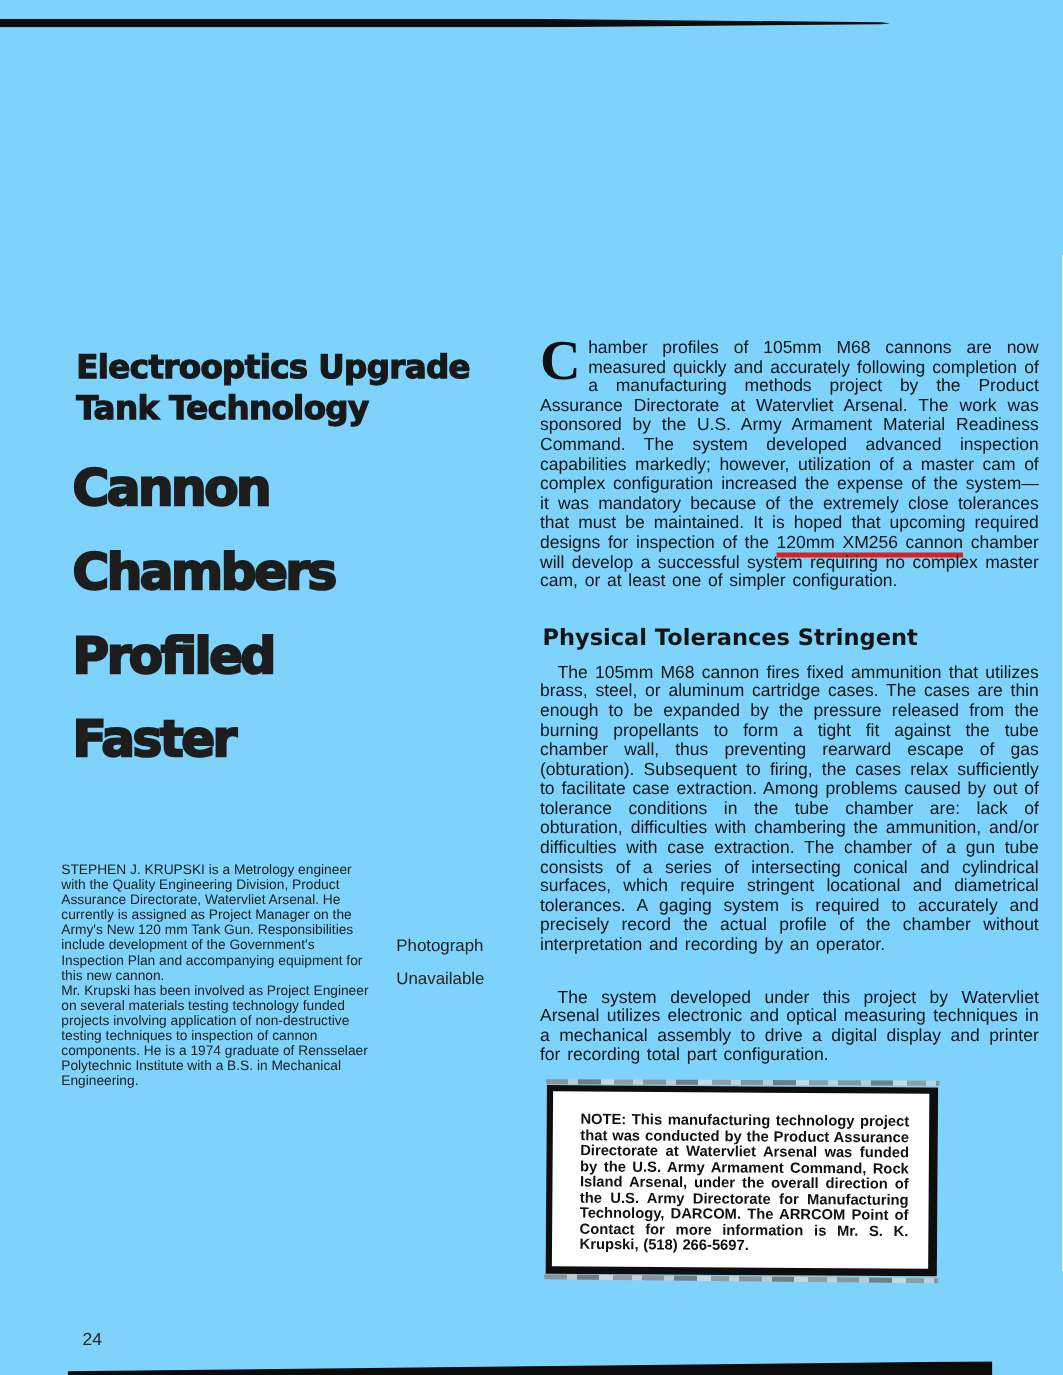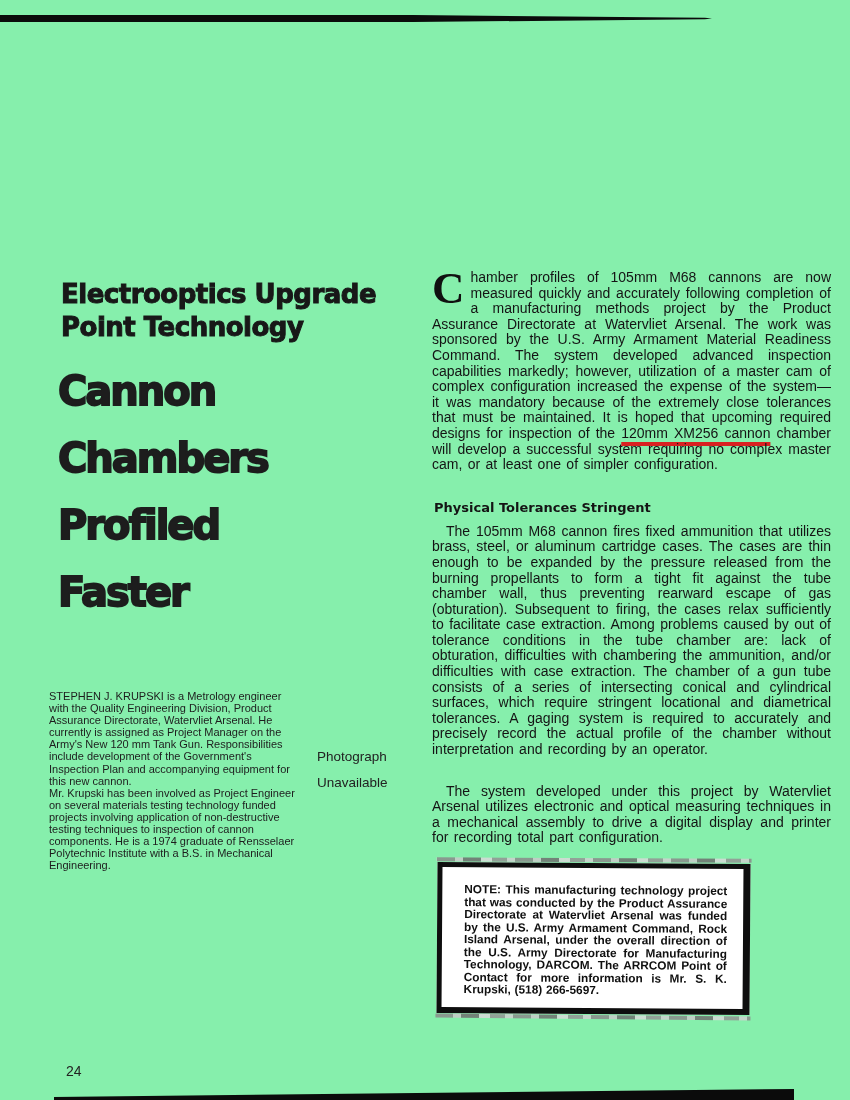--- a/index.html
+++ b/index.html
@@ -4,21 +4,21 @@
 <style>
   html, body {
     margin: 0;
     padding: 0;
     background: #ffffff;
   }
   #page {
     position: relative;
     width: 850px;
     height: 1100px;
-    background: #86efac;
+    background: #7dd3fc;
     font-family: "Liberation Sans", sans-serif;
     color: #161616;
     overflow: hidden;
   }
 
   
   .top-rule {
     position: absolute;
     top: 15px;
     left: 0;
@@ -114,21 +114,21 @@
     text-decoration: underline;
     text-decoration-color: #d92121;
     text-decoration-thickness: 4px;
     text-underline-offset: 4px;
     text-decoration-skip-ink: none;
   }
   .section-heading {
     margin: 27px 0 9px 2px;
     font-family: "DejaVu Sans", sans-serif;
     font-weight: bold;
-    font-size: 13px;
+    font-size: 18px;
     color: #141414;
   }
   .indent { text-indent: 14px; }
   .para3 { margin-top: 26px; }
 
   
   .note-box {
     position: relative;
     margin: 17px 0 0 5px;
     width: 263px;
@@ -174,21 +174,21 @@
 </style>
 </head>
 <body>
 
 <div id="page">
 
   <div class="top-rule"></div>
 
   <div class="kicker">
     <span>Electrooptics Upgrade</span>
-    <span>Point Technology</span>
+    <span>Tank Technology</span>
   </div>
 
   <h1 class="main-title" style="margin:0;">
     <span>Cannon</span>
     <span>Chambers</span>
     <span>Profiled</span>
     <span>Faster</span>
   </h1>
 
   <div class="bio">

